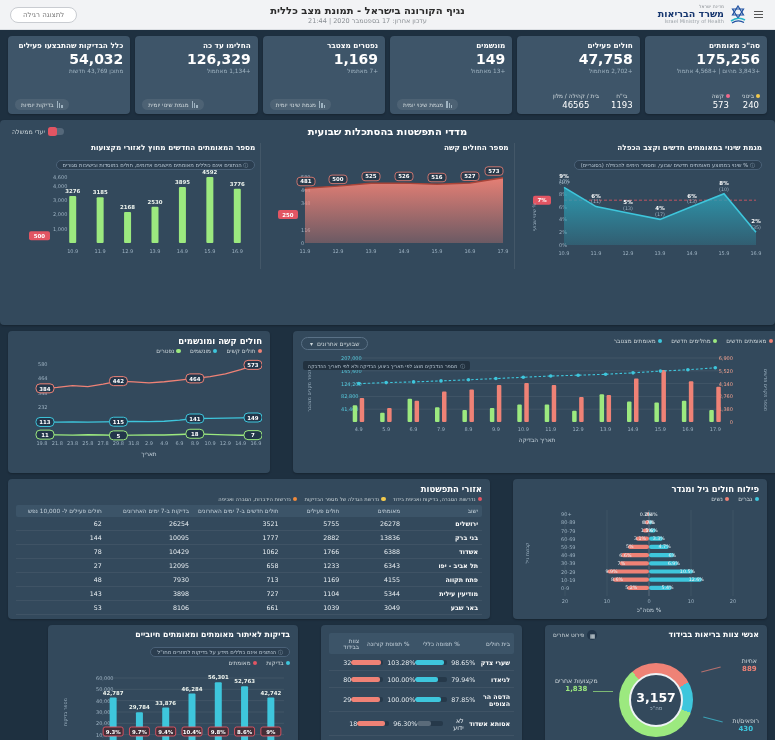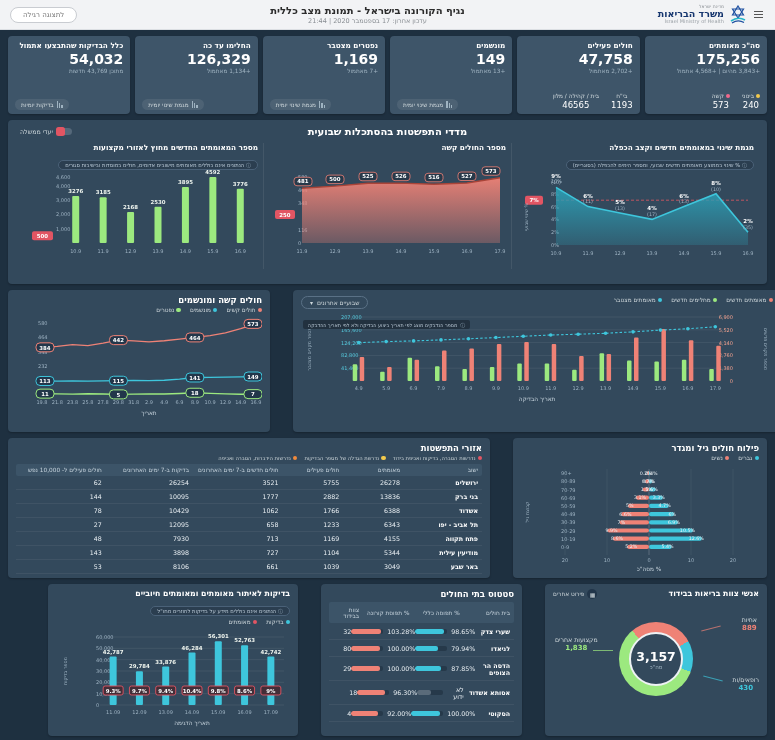--- a/index.html
+++ b/index.html
@@ -35,21 +35,21 @@
   .kpi-sv{font-size:8.5px;font-weight:normal;color:#fff;margin-top:1px;}
   
   .panel{background:#33495c;border-radius:4px;padding:5px 8px;box-sizing:border-box;direction:rtl;position:relative;box-shadow:0 1px 2px rgba(0,0,0,.25);}
   .p-title{font-size:8.5px;font-weight:bold;color:#fff;text-align:right;}
   .legend{display:flex;gap:9px;font-size:5.8px;color:#cfd8dc;margin-top:2px;direction:rtl;}
   .leg{display:flex;align-items:center;gap:2px;}
   .ldot{width:4.5px;height:4.5px;border-radius:50%;display:inline-block;}
   .pill{display:inline-block;font-size:5.3px;color:#b8c7d4;background:#2b3e50;border:1px solid #4a6178;border-radius:8px;padding:1px 6px;margin-top:2px;}
   .row{display:flex;direction:ltr;gap:23px;margin:6px 8px 0;}
   
-  .weekly{margin:6px 8px 0;height:164px;}
+  .weekly{margin:6px 0 0;height:205px;}
   .weekly-head{position:relative;text-align:center;height:15px;}
   .weekly-head h2{font-size:10px;font-weight:bold;color:#fff;margin:1px 0 0;}
   .gov-toggle{position:absolute;left:4px;top:2px;display:flex;align-items:center;gap:4px;font-size:6.3px;color:#cfd8dc;direction:rtl;cursor:pointer;}
   .switch{width:15px;height:7px;border-radius:4px;background:#55687a;position:relative;display:inline-block;}
   .switch::after{content:'';position:absolute;left:-1px;top:-1.2px;width:9px;height:9.5px;border-radius:2.5px;background:#e25563;}
   .weekly-charts{display:flex;direction:ltr;margin-top:2px;}
   .wchart{flex:1;padding:0 5px;border-left:1px solid rgba(255,255,255,.08);direction:rtl;}
   .wchart:first-child{border-left:none;}
   .wc-title{font-size:7.3px;font-weight:bold;color:#fff;text-align:right;height:9px;}
   .wc-subrow{height:13px;text-align:right;}
@@ -202,21 +202,21 @@
           <span class="bars-ico">
             <i class="h1"></i>
             <i class="h2"></i>
             <i class="h3"></i>
           </span>
           <span>מגמת שינוי יומית</span>
         </span>
       </div>
     </div>
     <div class="kpi">
-      <div class="kpi-t">כלל הבדיקות שהתבצעו אתמול</div>
+      <div class="kpi-t">כלל הבדיקות שהתבצעו פעילים</div>
       <div class="kpi-v">54,032</div>
       <div class="kpi-c">מתוכן 43,769 חדשות</div>
       <div class="kpi-f link">
         <span class="kpi-link">
           <span class="bars-ico">
             <i class="h1"></i>
             <i class="h2"></i>
             <i class="h3"></i>
           </span>
           <span>בדיקות יומיות</span>
@@ -756,21 +756,20 @@
         <rect x="209.35714285714286" y="31.559066666666666" width="7" height="48.440933333333334" rx="1" fill="#3ec6dc"></rect>
         <text x="212.85714285714286" y="28.559066666666666" class="val" text-anchor="middle">42,742</text>
         <rect x="202.85714285714286" y="61" width="20" height="9" rx="2" fill="#432e38" stroke="#e25563" stroke-width="0.9"></rect>
         <text x="212.85714285714286" y="67.5" class="badge-t" text-anchor="middle" fill="#ffd2ce">9%</text>
         <text x="212.85714285714286" y="89" class="tick" text-anchor="middle">17.09</text>
         <text x="134" y="100" class="axl" text-anchor="middle">תאריך הדגימה</text>
         <text x="9" y="46" class="slbl" text-anchor="middle" transform="rotate(-90 9 46)">מספר בדיקות</text>
       </svg>
   </div>
   <div class="panel" style="flex:1;height:152px;">
-    <div class="p-title">סטטוס בתי החולים</div>
     <div id="hosp-body" style="margin-top:3px;">
         <div class="h-row h-head">
           <span>בית חולים</span>
           <span>% תפוסה כללי</span>
           <span>% תפוסת קורונה</span>
           <span>צוות בבידוד</span>
         </div>
         <div class="h-row">
           <span class="h-name">שערי צדק</span>
           <span class="pctcell">

